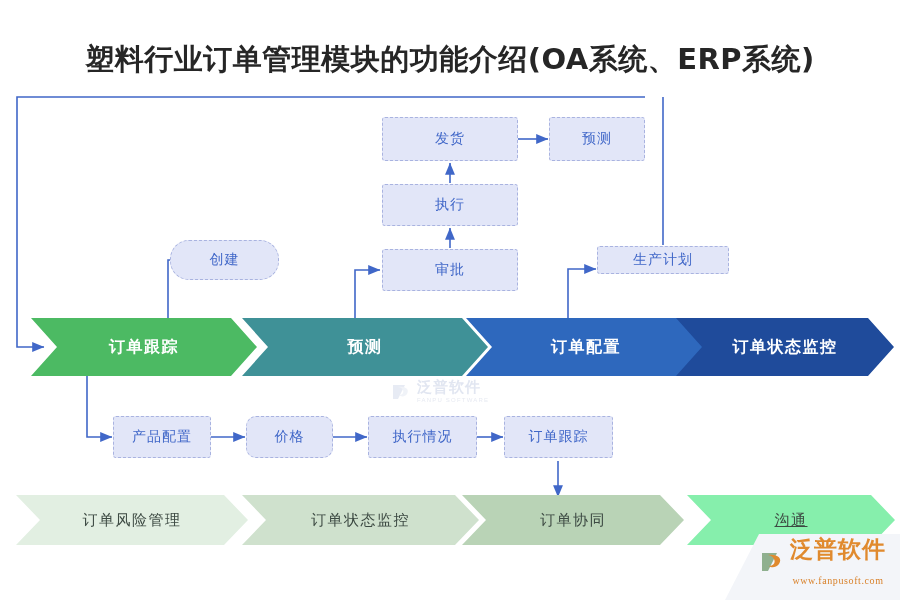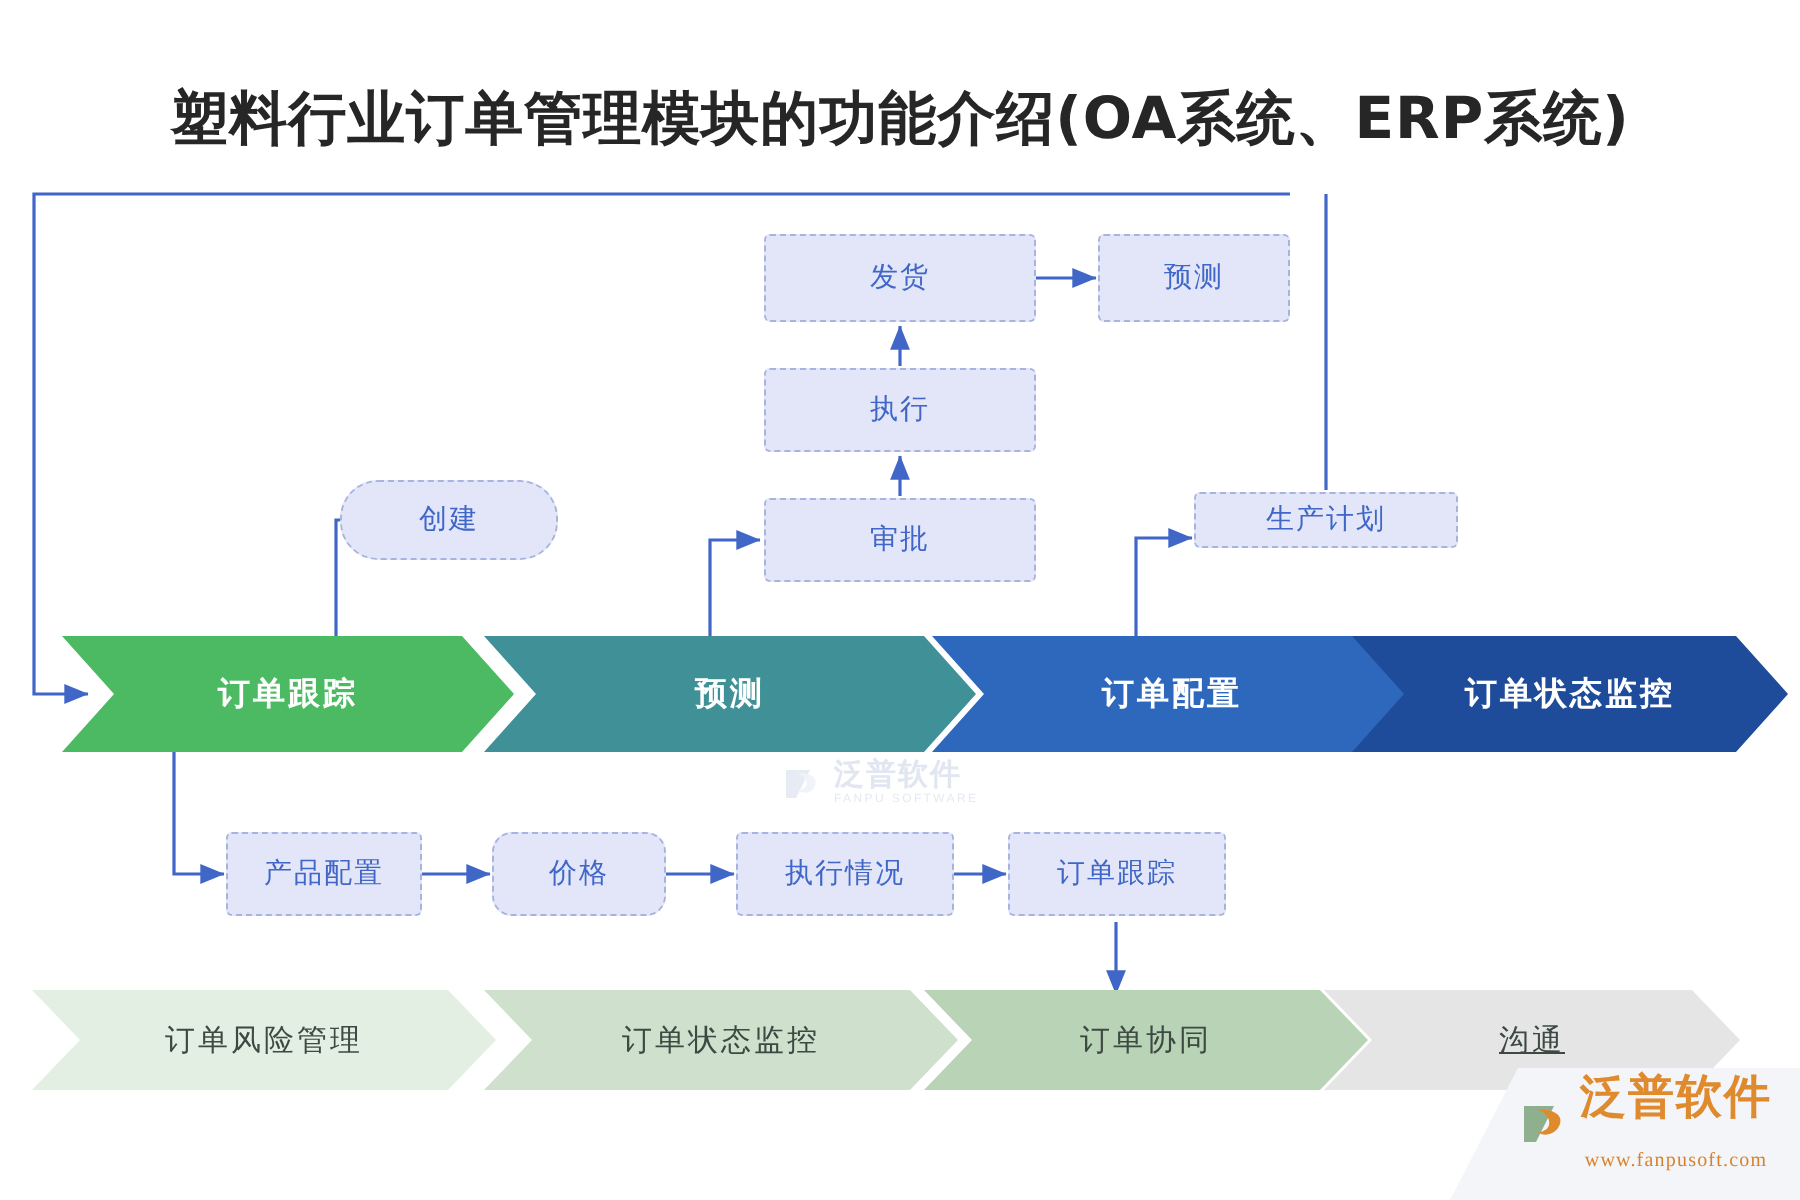--- a/index.html
+++ b/index.html
@@ -206,21 +206,21 @@
 
   <div class="chev2" style="left:16px;  top:495px; width:232px; height:50px; background:#e2efe2;">
     <span>订单风险管理</span>
   </div>
   <div class="chev2" style="left:242px; top:495px; width:237px; height:50px; background:#cfe1cd;">
     <span>订单状态监控</span>
   </div>
   <div class="chev2" style="left:462px; top:495px; width:222px; height:50px; background:#b9d3b6;align-items:center;">
     <span>订单协同</span>
   </div>
-  <div class="chev2" style="left:662px; top:495px; width:208px; height:50px; background:#e5e5e5;text-decoration:underline;">
+  <div class="chev2" style="left:687px; top:495px; width:208px; height:50px; background:#86efac;text-decoration:underline;">
     <span>沟通</span>
   </div>
 
   <div class="wm-center">
     <span class="wm-mark">
       <svg class="swoosh" viewBox="0 0 20 18" xmlns="http://www.w3.org/2000/svg">
         <path d="M1,2 L13,2 L6,16 L1,16 Z" fill="#c8d1e6"></path>
         <path d="M6,4 C13,3 18,6 15,11 C13,14 9,14 7,12 C10,12 12,10 11,7 C10,5 8,4 6,4 Z" fill="#dde3f0"></path>
       </svg>
     </span>

